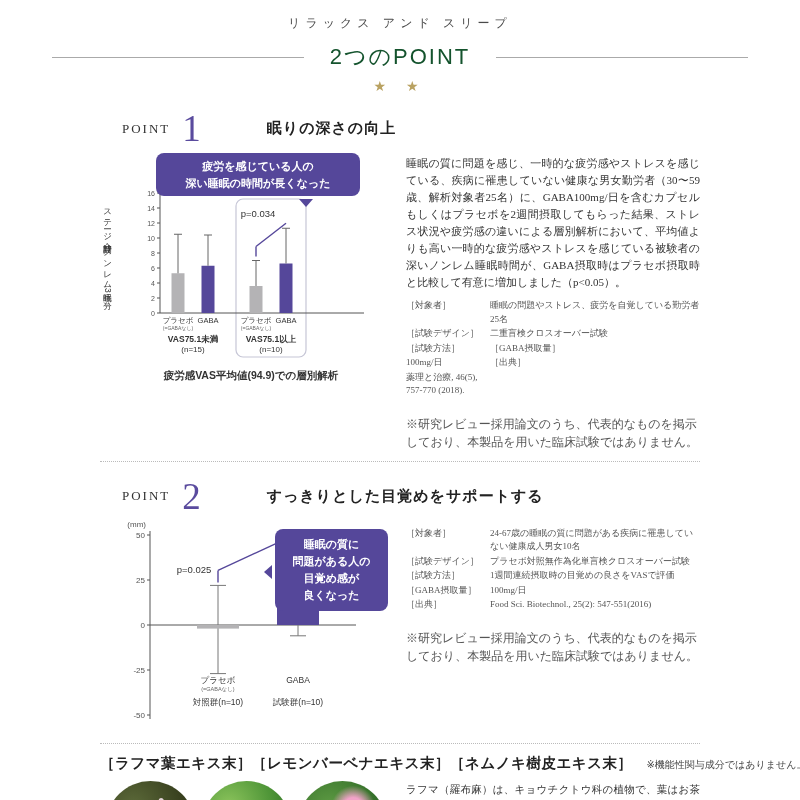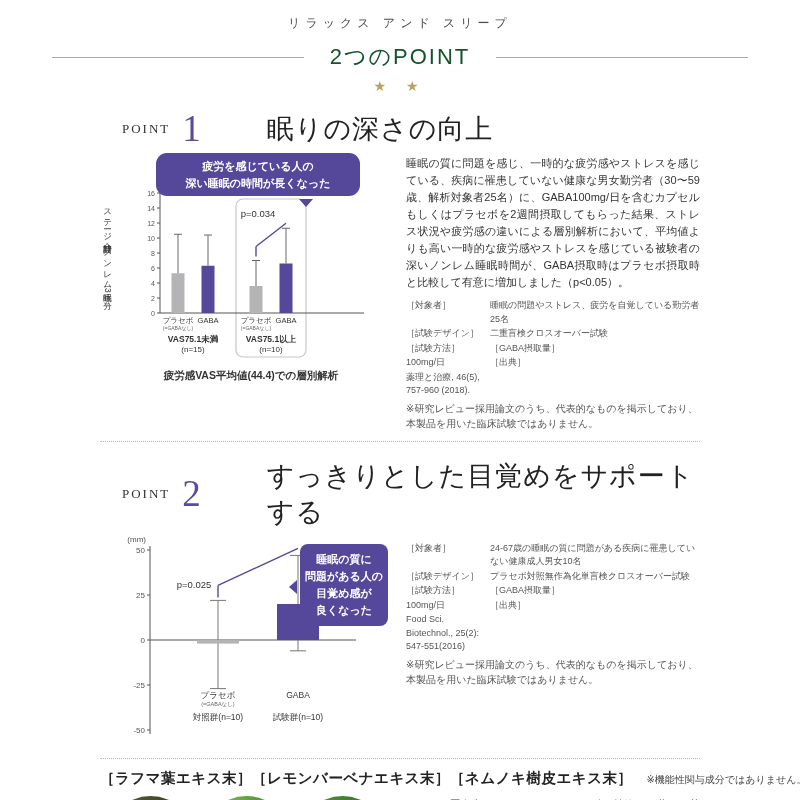--- a/index.html
+++ b/index.html
@@ -13,36 +13,36 @@
   .hdr-title-row { display:flex; align-items:center; margin:10px 52px 0 52px; }
   .hdr-line { flex:1; border-top:1px solid #aaa; }
   .hdr-title { font-family:Liberation Sans, sans-serif; font-size:22px; color:#14532d; letter-spacing:2px; padding:0 26px; white-space:nowrap; }
   .hdr-stars { margin-top:6px; font-size:14px; color:#b9a262; letter-spacing:8px; }
 
   
   .content { margin:0 100px; }
   .pt-head { display:flex; align-items:center; margin:16px 0 4px 22px; }
   .pt-label { font-family:"Liberation Serif","DejaVu Serif",serif; font-size:13px; letter-spacing:2px; color:#333; }
   .pt-num { font-family:"Liberation Serif","DejaVu Serif",serif; font-size:37px; color:#5a4b9e; margin:0 0 0 12px; line-height:1; }
-  .pt-title { font-size:27px; font-weight:400; color:#222; margin-left:18px; letter-spacing:1px;padding-left:48px; }
+  .pt-title { font-size:15px; font-weight:700; color:#222; margin-left:18px; letter-spacing:1px;padding-left:48px; }
   .pt-body { display:flex; }
   .chart-col { position:relative; width:292px; flex:none; }
-  .text-col { flex:1; padding-left:14px; }
+  .text-col { flex:1; padding-left:14px;font-family:Liberation Serif, serif; }
   .desc1 { font-size:11px; line-height:17px; text-align:justify; color:#333; margin-top:4px; }
   .desc2 { font-size:12.5px; line-height:20px; text-align:justify; color:#333; margin-top:6px; }
   .footnotes { margin-top:8px; display:grid; grid-template-columns:84px 1fr; row-gap:1px; font-size:9px; line-height:1.5; color:#555; }
   .fn-label { white-space:nowrap; }
-  .study-note { font-size:10px; line-height:1.5; color:#555; margin-top:3px; }
+  .study-note { font-size:12px; line-height:1.5; color:#555; margin-top:17px; }
   .divider { border:none; border-top:1px dotted #bbb; margin:10px 0 0 0; }
 
   
   .callout { position:absolute; background:#55479a; color:#fff; font-weight:bold; text-align:center; white-space:pre-line; border-radius:8px; z-index:2; }
-  .callout1 { top:2px; left:56px; width:204px; font-size:11px; line-height:1.5; padding:5px 4px;border-radius:11px; }
+  .callout1 { top:2px; left:56px; width:204px; font-size:11px; line-height:1.5; padding:5px 4px; }
   .callout1:after { content:""; position:absolute; bottom:-11px; left:70%; border:7px solid transparent; border-top:8px solid #55479a; border-bottom:none; }
-  .callout2 { top:10px; right:4px; width:88px; font-size:11px; line-height:1.55; padding:7px 4px; }
+  .callout2 { top:10px; right:4px; width:113px; font-size:11px; line-height:1.55; padding:7px 4px; }
   .callout2:before { content:""; position:absolute; left:-11px; top:36px; border:7px solid transparent; border-right:8px solid #55479a; border-left:none; }
 
   .y-axis-label { position:absolute; left:2px; top:52px; writing-mode:vertical-rl; font-size:8.5px; color:#333; letter-spacing:1px; height:150px; }
   .chart1-svg { margin:40px 0 0 16px; display:block; }
   .chart2-svg { margin:2px 0 0 6px; display:block; }
   .chart-caption { font-size:10.5px; font-weight:600; color:#333; text-align:center; width:270px; margin:2px 0 0 16px; }
 
   
   .ing-head { margin-top:10px; display:flex; align-items:baseline;text-align:right; }
   .ing-title { font-size:14.5px; font-weight:bold; color:#222; letter-spacing:0.5px; white-space:nowrap; }
@@ -134,39 +134,39 @@
               <rect x="163.5" y="72.5" width="13" height="49.5" fill="#55479a"></rect>
               <line x1="170" y1="72.5" x2="170" y2="37.25" stroke="#666" stroke-width="1"></line>
               <line x1="166" y1="37.25" x2="174" y2="37.25" stroke="#666" stroke-width="1"></line>
               <text x="170" y="132" font-size="7.5" fill="#333" text-anchor="middle" font-family="Liberation Sans, DejaVu Sans, sans-serif" font-weight="normal">GABA</text>
               <text x="155" y="151" font-size="8.5" fill="#333" text-anchor="middle" font-family="Liberation Sans, DejaVu Sans, sans-serif" font-weight="bold">VAS75.1以上</text>
               <text x="155" y="161" font-size="8" fill="#333" text-anchor="middle" font-family="Liberation Sans, DejaVu Sans, sans-serif" font-weight="normal">(n=10)</text>
               <line x1="140" y1="65.5" x2="140" y2="55.5" stroke="#55479a" stroke-width="1.4"></line>
               <line x1="140" y1="55.5" x2="170" y2="32.25" stroke="#55479a" stroke-width="1.4"></line>
               <text x="142" y="26" font-size="9.5" fill="#333" text-anchor="middle" font-family="Liberation Sans, DejaVu Sans, sans-serif" font-weight="normal">p=0.034</text>
             </svg>
-          <div class="chart-caption">疲労感VAS平均値(44.4)での層別解析</div>
+          <div class="chart-caption">疲労感VAS平均値(94.9)での層別解析</div>
         </div>
         <div class="text-col">
           <p class="desc1">睡眠の質に問題を感じ、一時的な疲労感やストレスを感じている、疾病に罹患していない健康な男女勤労者（30〜59歳、解析対象者25名）に、GABA100mg/日を含むカプセルもしくはプラセボを2週間摂取してもらった結果、ストレス状況や疲労感の違いによる層別解析において、平均値よりも高い一時的な疲労感やストレスを感じている被験者の深いノンレム睡眠時間が、GABA摂取時はプラセボ摂取時と比較して有意に増加しました（p&lt;0.05）。</p>
           <div class="footnotes">
 
               <span class="fn-label">［対象者］</span>
               <span class="fn-value">睡眠の問題やストレス、疲労を自覚している勤労者25名</span>
 
               <span class="fn-label">［試験デザイン］</span>
               <span class="fn-value">二重盲検クロスオーバー試験</span>
 
               <span class="fn-label">［試験方法］</span>
 
               <span class="fn-label">［GABA摂取量］</span>
               <span class="fn-value">100mg/日</span>
 
               <span class="fn-label">［出典］</span>
-              <span class="fn-value">薬理と治療, 46(5), 757-960 (2018).</span>
+              <span class="fn-value">薬理と治療, 46(5), 757-770 (2018).</span>
             </div>
           <p class="study-note">※研究レビュー採用論文のうち、代表的なものを掲示しており、本製品を用いた臨床試験ではありません。</p>
         </div>
       </div>
     </section>
 
     <hr class="divider">
 
     <section>
       <div class="pt-head">
@@ -215,20 +215,21 @@
         <div class="text-col">
           <div class="footnotes">
 
               <span class="fn-label">［対象者］</span>
               <span class="fn-value">24-67歳の睡眠の質に問題がある疾病に罹患していない健康成人男女10名</span>
 
               <span class="fn-label">［試験デザイン］</span>
               <span class="fn-value">プラセボ対照無作為化単盲検クロスオーバー試験</span>
 
               <span class="fn-label">［試験方法］</span>
+              <span class="fn-value">1週間連続摂取時の目覚めの良さをVASで評価</span>
 
               <span class="fn-label">［GABA摂取量］</span>
               <span class="fn-value">100mg/日</span>
 
               <span class="fn-label">［出典］</span>
               <span class="fn-value">Food Sci. Biotechnol., 25(2): 547-551(2016)</span>
             </div>
           <p class="study-note">※研究レビュー採用論文のうち、代表的なものを掲示しており、本製品を用いた臨床試験ではありません。</p>
         </div>
       </div>

